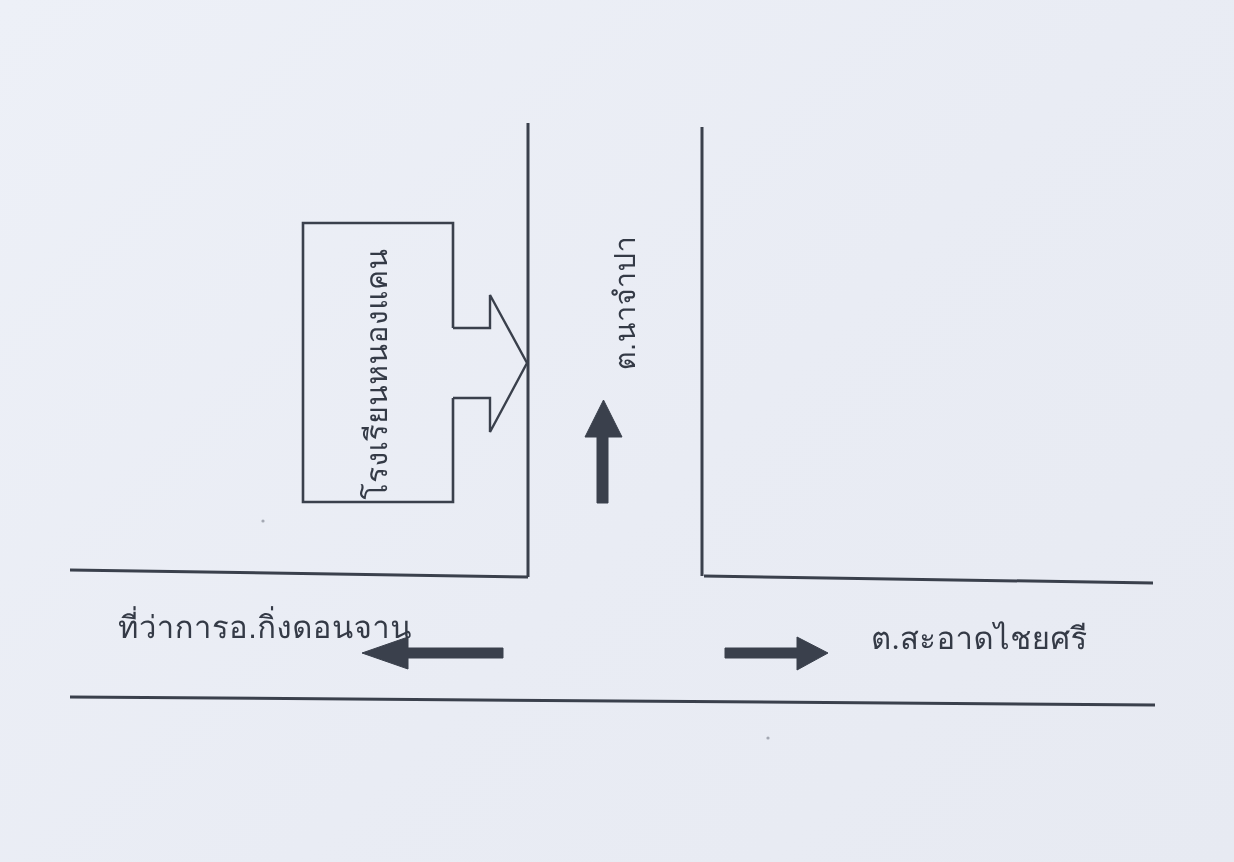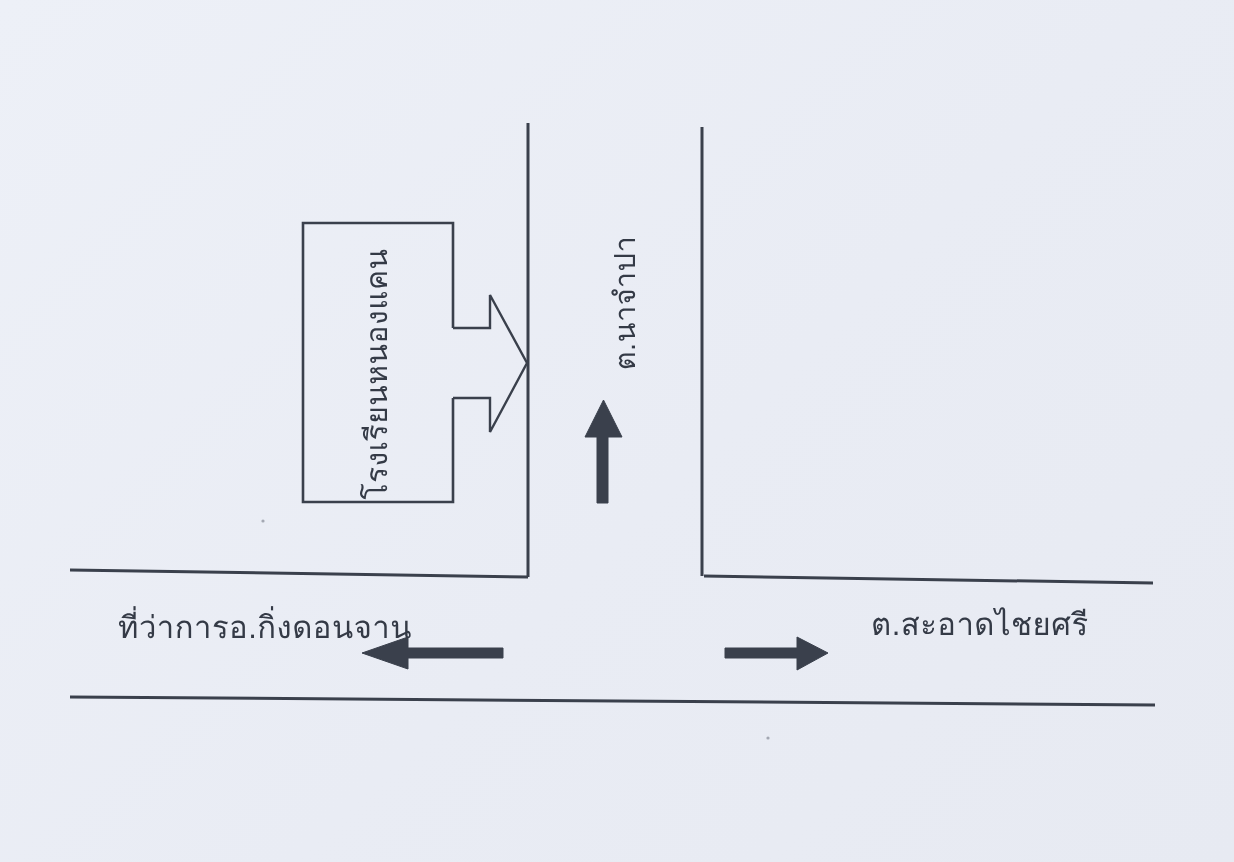--- a/index.html
+++ b/index.html
@@ -21,21 +21,21 @@
     line-height:40px;
     white-space:nowrap;
     letter-spacing:0.5px;
   }
   .label.vertical{
     text-align:center;
     transform:rotate(-90deg);
     transform-origin:center center;
   }
   .label-office{left:90px;top:608px;margin-left:28px;}
-  .label-saat{left:871px;top:605px;}
+  .label-saat{left:871px;top:619px;font-family:Liberation Serif, serif;}
   
   .label-nachampa{
     left:535px;top:283px;width:180px;height:40px;font-size:29px;
   }
   
   .label-school{
     left:244px;top:354px;width:266px;height:40px;font-size:30px;
   }
 </style>
 </head>

